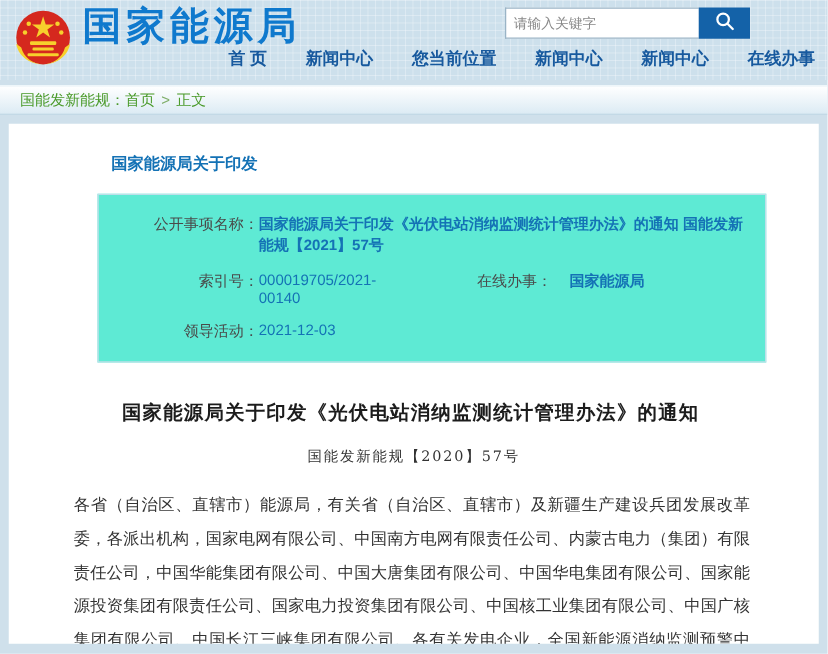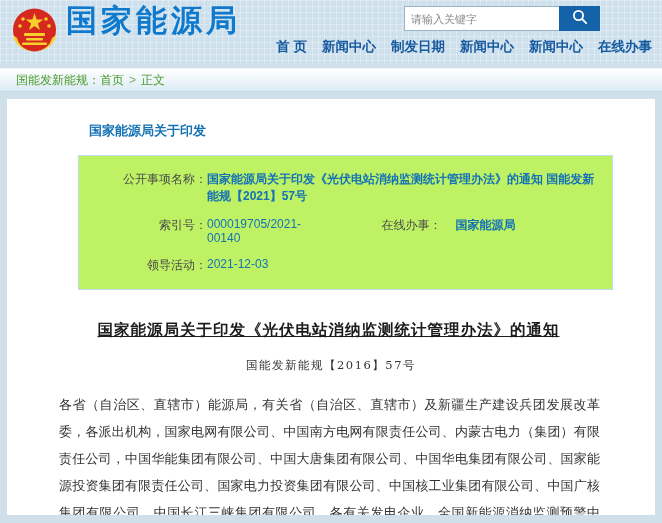--- a/index.html
+++ b/index.html
@@ -44,20 +44,21 @@
     width:41px; height:25px; background:#1462a8; border:none; cursor:pointer;
     display:flex; align-items:center; justify-content:center;
   }
   .nav {
     position:absolute; bottom:8px; right:10px;
     display:flex; gap:15px;
   }
   .nav a {
     font-size:13.5px; color:#17599e; font-weight:bold; text-decoration:none;
     white-space:nowrap;
+    padding-left:16px;
   }
 
   
   .crumb-bar {
     position:relative; height:24px; margin-top:4px;
     background:linear-gradient(#ffffff,#dcebf4);
     border-top:1px solid #eef6fa; border-bottom:1px solid #c3d9e6;
     display:flex; align-items:center; padding-left:16px;
     font-size:12px; color:#4a9a2a;
   }
@@ -68,40 +69,40 @@
   .panel {
     position:absolute; left:7px; right:7px; top:99px; bottom:8px;
     background:#ffffff; overflow:hidden;
   }
   .section-heading {
     margin:23px 0 10px 82px;
     font-size:13px; font-weight:bold; color:#1472b5;
   }
   .info-box {
     margin:15px 42px 0 71px;
-    background:#bef264; border:1px solid #bedfe9;
+    background:#5eead4; border:1px solid #bedfe9;
     padding:9px 0 9px 0;
     font-size:12px;
   }
   .info-row { display:flex; padding:6px 0; }
   .info-label {
     width:128px; text-align:right; color:#4a4a4a; flex-shrink:0;
   }
   .info-value { color:#1472b5; padding-right:14px; }
   .info-value.bold { font-weight:bold; }
   .half { display:flex; width:50%; }
   .half .info-label2 {
     width:96px; text-align:right; color:#4a4a4a; flex-shrink:0;
   }
 
   
   .doc-title {
     margin:30px 60px 0 55px; text-align:center;
     font-family:"DejaVu Serif","Liberation Serif",serif;
-    font-size:15.5px; font-weight:bold; color:#1c1c1c; letter-spacing:1px;text-decoration:underline;
+    font-size:15.5px; font-weight:bold; color:#1c1c1c; letter-spacing:1px;
   }
   .doc-number {
     margin-top:17px; text-align:center;
     font-family:"DejaVu Serif","Liberation Serif",serif;
     font-size:11.5px; color:#333; letter-spacing:1.5px;
   }
   .doc-body {
     margin:18px 55px 0 52px;
     font-family:"DejaVu Serif","Liberation Serif",serif;
     font-size:13px; line-height:27px; color:#333;
@@ -139,21 +140,21 @@
           <circle cx="6.5" cy="6.5" r="4.6" fill="none" stroke="#ffffff" stroke-width="1.8"></circle>
           <line x1="10" y1="10" x2="14.2" y2="14.2" stroke="#ffffff" stroke-width="1.8" stroke-linecap="round"></line>
         </svg>
       </span>
     </button>
   </div>
 
   <div class="nav">
     <a href="#">首 页</a>
     <a href="#">新闻中心</a>
-    <a href="#">制发日期</a>
+    <a href="#">您当前位置</a>
     <a href="#">新闻中心</a>
     <a href="#">新闻中心</a>
     <a href="#">在线办事</a>
   </div>
 </div>
 
 <div class="crumb-bar">
   <span>国能发新能规：</span>
   <a href="#">首页</a>
   <span class="sep">&gt;</span>
@@ -180,20 +181,20 @@
       </span>
     </div>
     <div class="info-row">
       <span class="info-label">领导活动：</span>
       <span class="info-value">2021-12-03</span>
     </div>
   </div>
 
   <div class="doc-title">国家能源局关于印发《光伏电站消纳监测统计管理办法》的通知</div>
 
-  <div class="doc-number">国能发新能规【2016】57号</div>
+  <div class="doc-number">国能发新能规【2020】57号</div>
 
   <div class="doc-body">
     <p>各省（自治区、直辖市）能源局，有关省（自治区、直辖市）及新疆生产建设兵团发展改革委，各派出机构，国家电网有限公司、中国南方电网有限责任公司、内蒙古电力（集团）有限责任公司，中国华能集团有限公司、中国大唐集团有限公司、中国华电集团有限公司、国家能源投资集团有限责任公司、国家电力投资集团有限公司、中国核工业集团有限公司、中国广核集团有限公司、中国长江三峡集团有限公司、各有关发电企业，全国新能源消纳监测预警中心，电力规划设计总院、水电水利规划设计总院，中国光伏行业协会：</p>
 
   </div>
 
 </div>
 
 </body></html>

